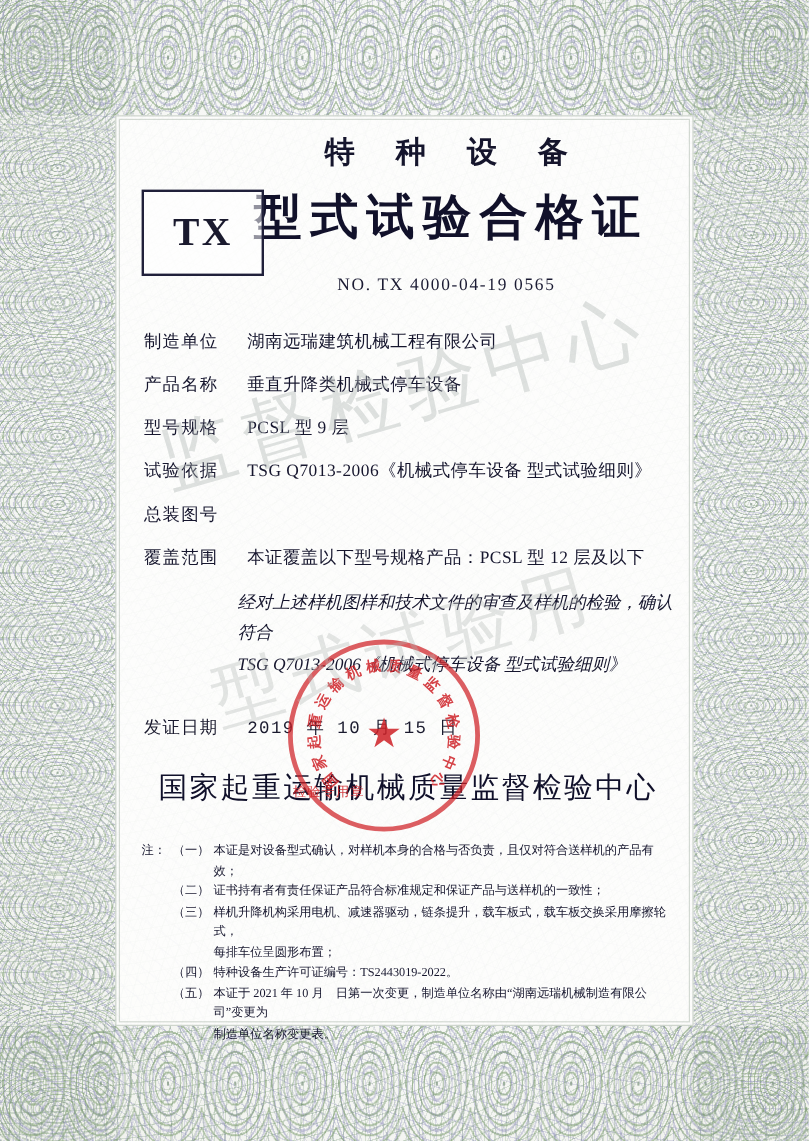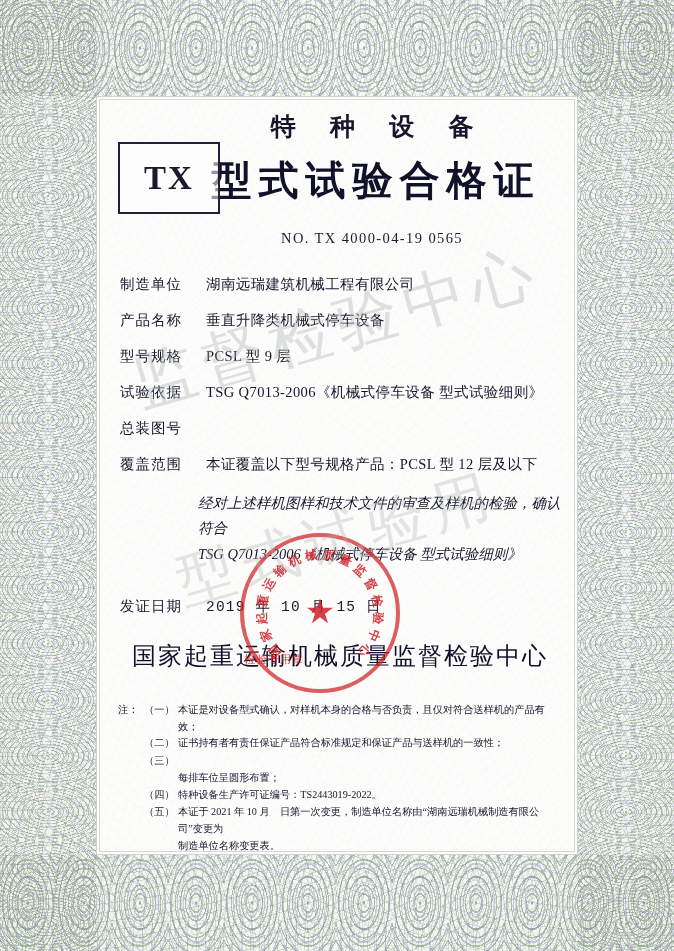--- a/index.html
+++ b/index.html
@@ -108,21 +108,21 @@
     position: absolute;
     left: 112px;
     top: 110px;
     width: 450px;
     z-index: 3;
   }
 
   .tx-box {
     position: absolute;
     left: 6px;
-    top: 32px;
+    top: 48px;
     width: 98px;
     height: 68px;
     border: 2px solid #20203a;
     display: flex;
     align-items: center;
     justify-content: center;
     font-size: 33px;
     font-weight: bold;
     letter-spacing: 2px;
     font-family: "Liberation Serif", serif;
@@ -386,20 +386,21 @@
           <div style="flex:0 0 34px">（一）</div>
           <div style="flex:1">本证是对设备型式确认，对样机本身的合格与否负责，且仅对符合送样机的产品有效；</div>
         </div>
       </div>
       <div class="note-item">
         <div class="num">（二）</div>
         <div class="txt">证书持有者有责任保证产品符合标准规定和保证产品与送样机的一致性；</div>
       </div>
       <div class="note-item">
         <div class="num">（三）</div>
+        <div class="txt">样机升降机构采用电机、减速器驱动，链条提升，载车板式，载车板交换采用摩擦轮式，</div>
       </div>
       <div class="note-sub">每排车位呈圆形布置；</div>
       <div class="note-item">
         <div class="num">（四）</div>
         <div class="txt">特种设备生产许可证编号：TS2443019-2022。</div>
       </div>
       <div class="note-item">
         <div class="num">（五）</div>
         <div class="txt">本证于 2021 年 10 月　日第一次变更，制造单位名称由“湖南远瑞机械制造有限公司”变更为</div>
       </div>

